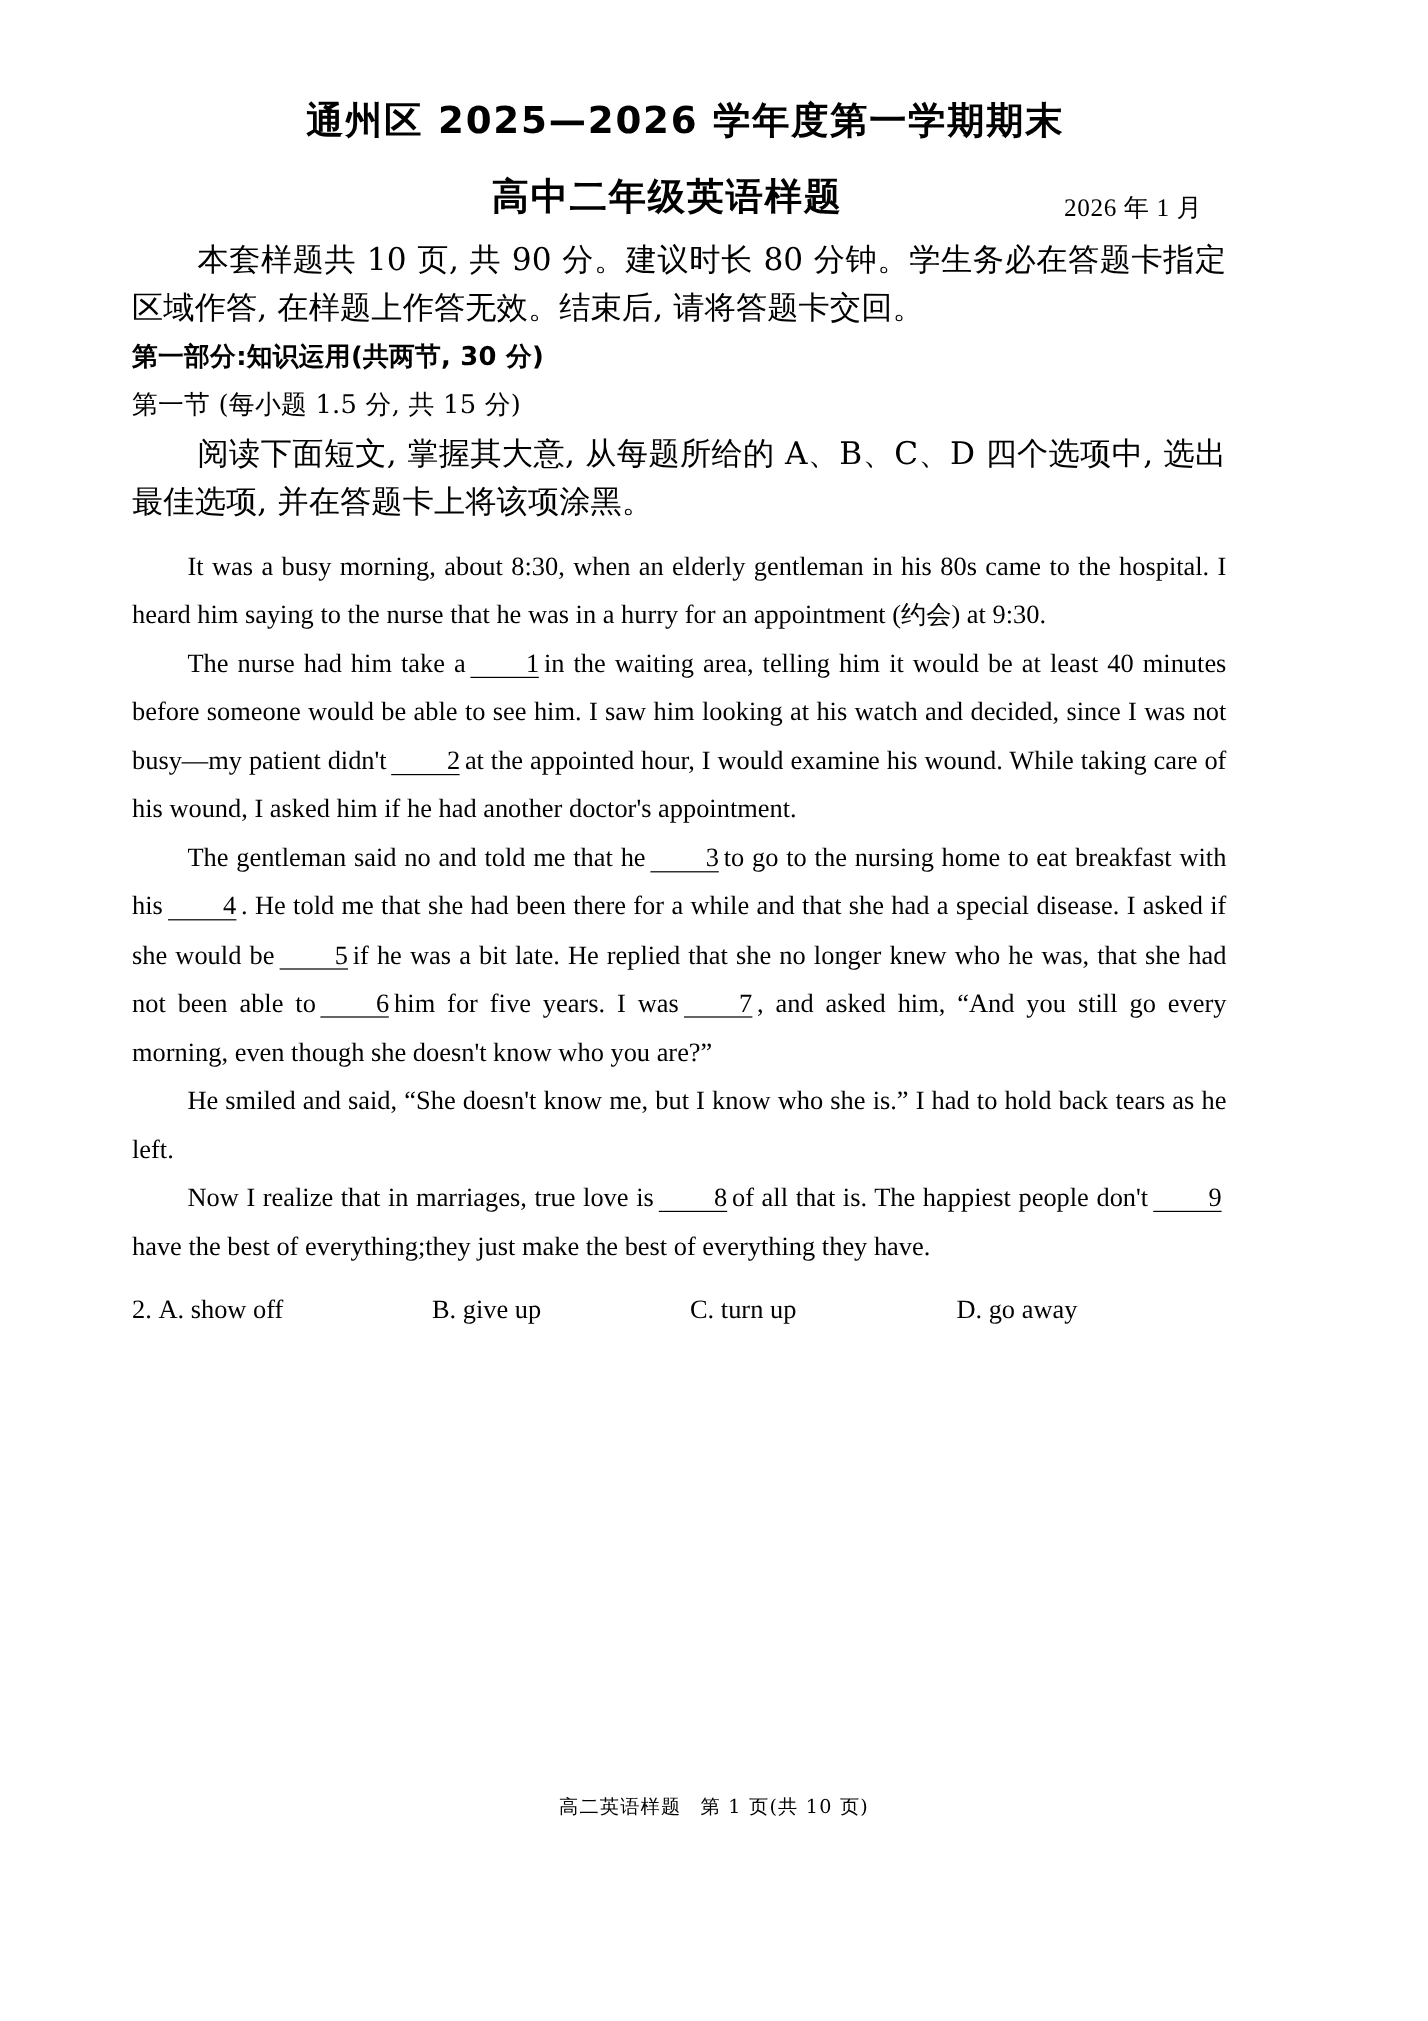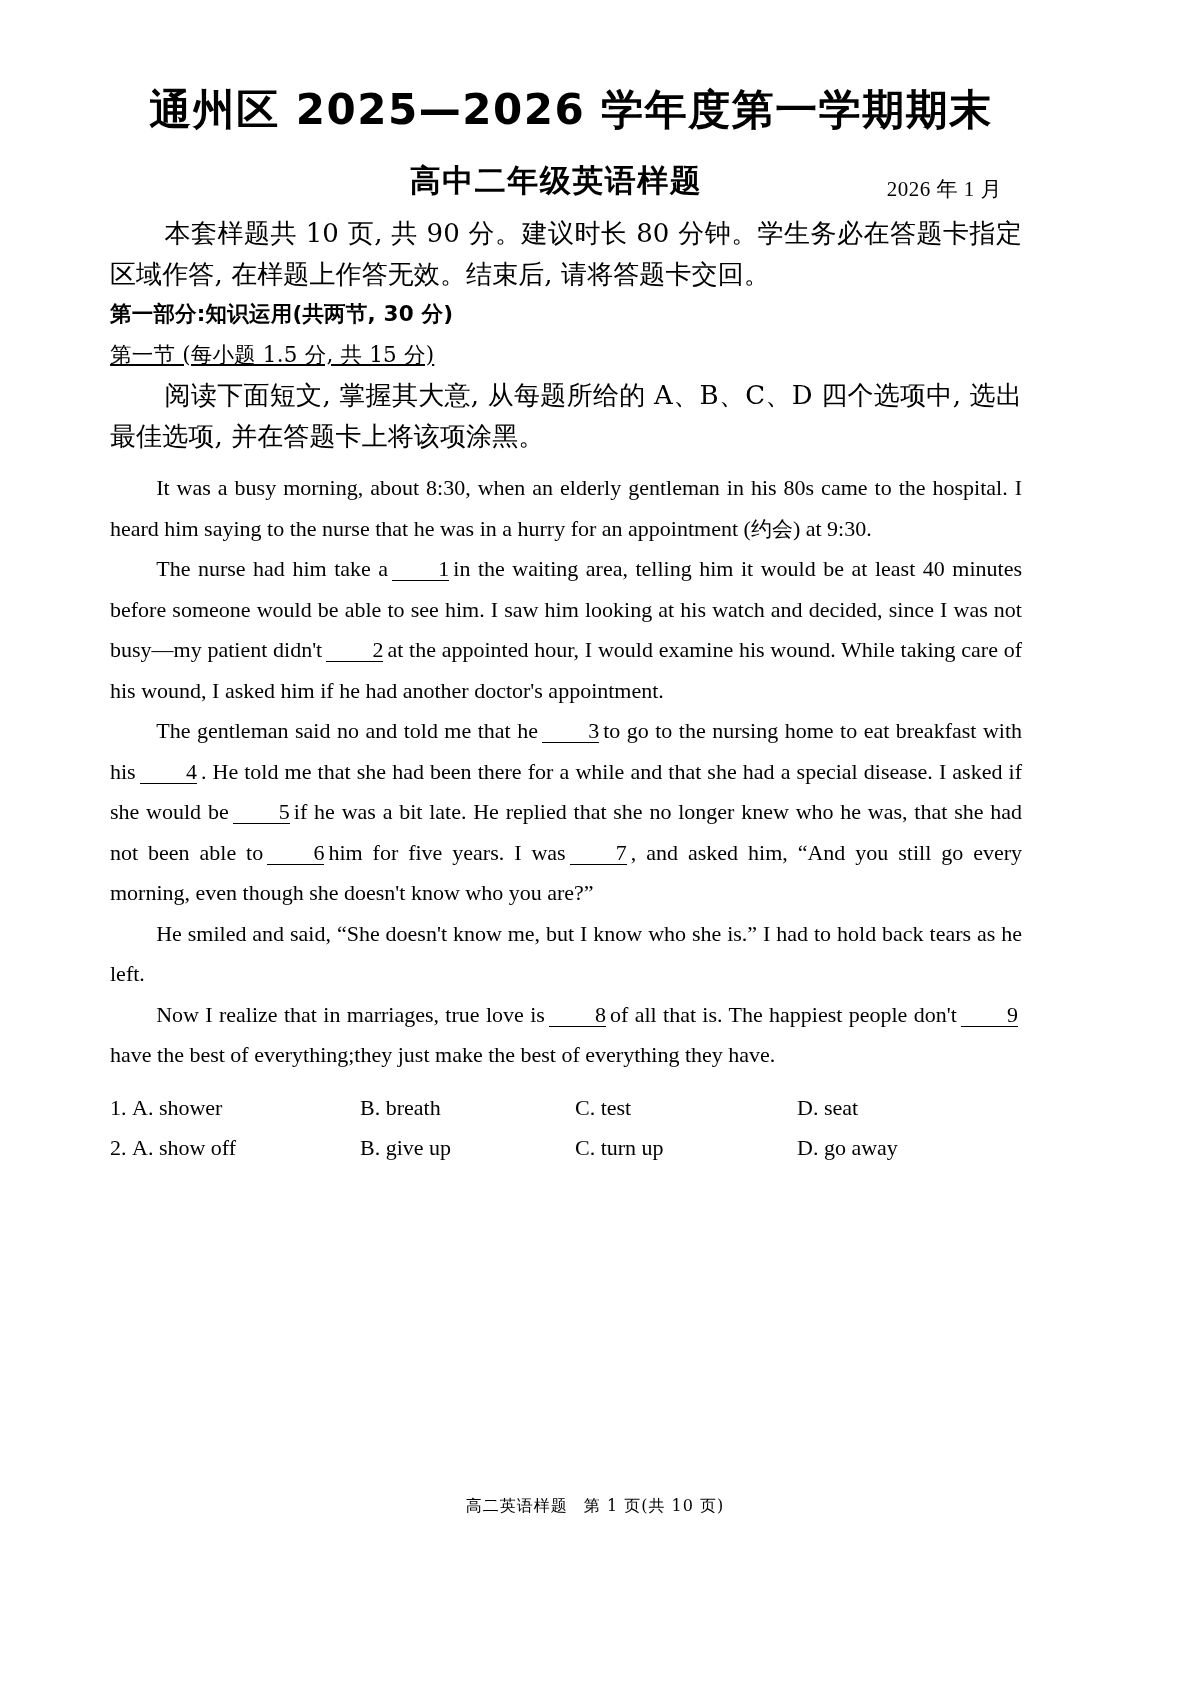--- a/index.html
+++ b/index.html
@@ -28,21 +28,21 @@
     left: 110px;
     top: 78px;
     width: 912px;
   }
 
   
   .title-line1 {
     text-align: center;
     font-family: "DejaVu Sans", "Liberation Sans", sans-serif;
     font-weight: bold;
-    font-size: 42px;
+    font-size: 31px;
     letter-spacing: 1.5px;
     line-height: 1.5;
     margin: 0 0 18px 0;
     padding-left: 10px;
   }
   .title-row2 {
     position: relative;
     height: 48px;
     margin: 0 0 6px 0;
   }
@@ -92,21 +92,20 @@
     line-height: 40.5px;
     margin: 0;
     letter-spacing: 0.2px;
   }
   .sec-sub {
     font-family: "DejaVu Serif", "Liberation Serif", serif;
     font-size: 21.5px;
     line-height: 40.5px;
     margin: 0;
     letter-spacing: 0.2px;
-    text-decoration: underline;
   }
   .directions {
     margin: 0;
   }
 
   
   .passage {
     margin-top: 12px;
   }
   .passage p {
@@ -192,26 +191,20 @@
 
       <p>He smiled and said, “She doesn't know me, but I know who she is.” I had to hold back tears as he left.</p>
 
       <p><span>Now I realize that in marriages, true love is</span><span class="blank">8</span><span>of all that is. The happiest people don't</span><span class="blank">9</span><span>have the best of everything;they just make the best of everything they have.</span></p>
 
 
     </div>
 
     <div class="options">
 
-      <div class="opt-row">
-        <span class="opt-a"><span>1.</span>&nbsp;<span>A. shower</span></span>
-        <span class="opt-b">B. breath</span>
-        <span class="opt-c">C. test</span>
-        <span class="opt-d">D. seat</span>
-      </div>
 
       <div class="opt-row">
         <span class="opt-a"><span>2.</span>&nbsp;<span>A. show off</span></span>
         <span class="opt-b">B. give up</span>
         <span class="opt-c">C. turn up</span>
         <span class="opt-d">D. go away</span>
       </div>
 
 
     </div>

